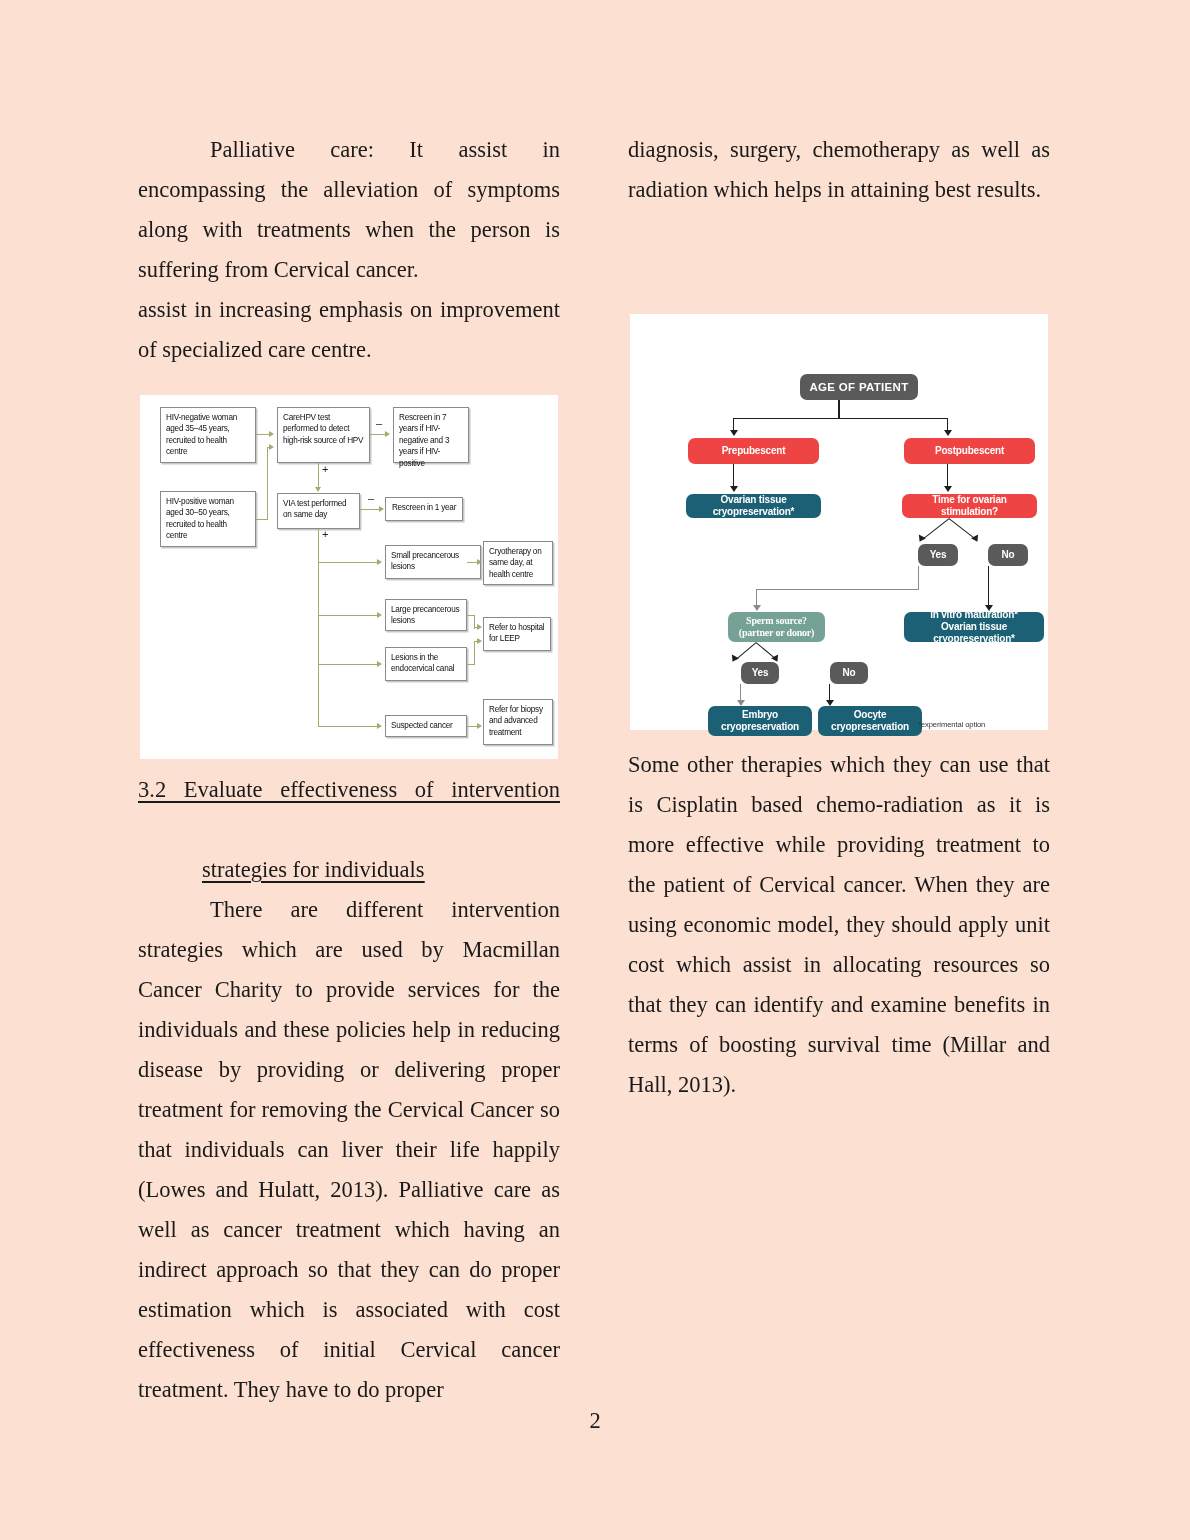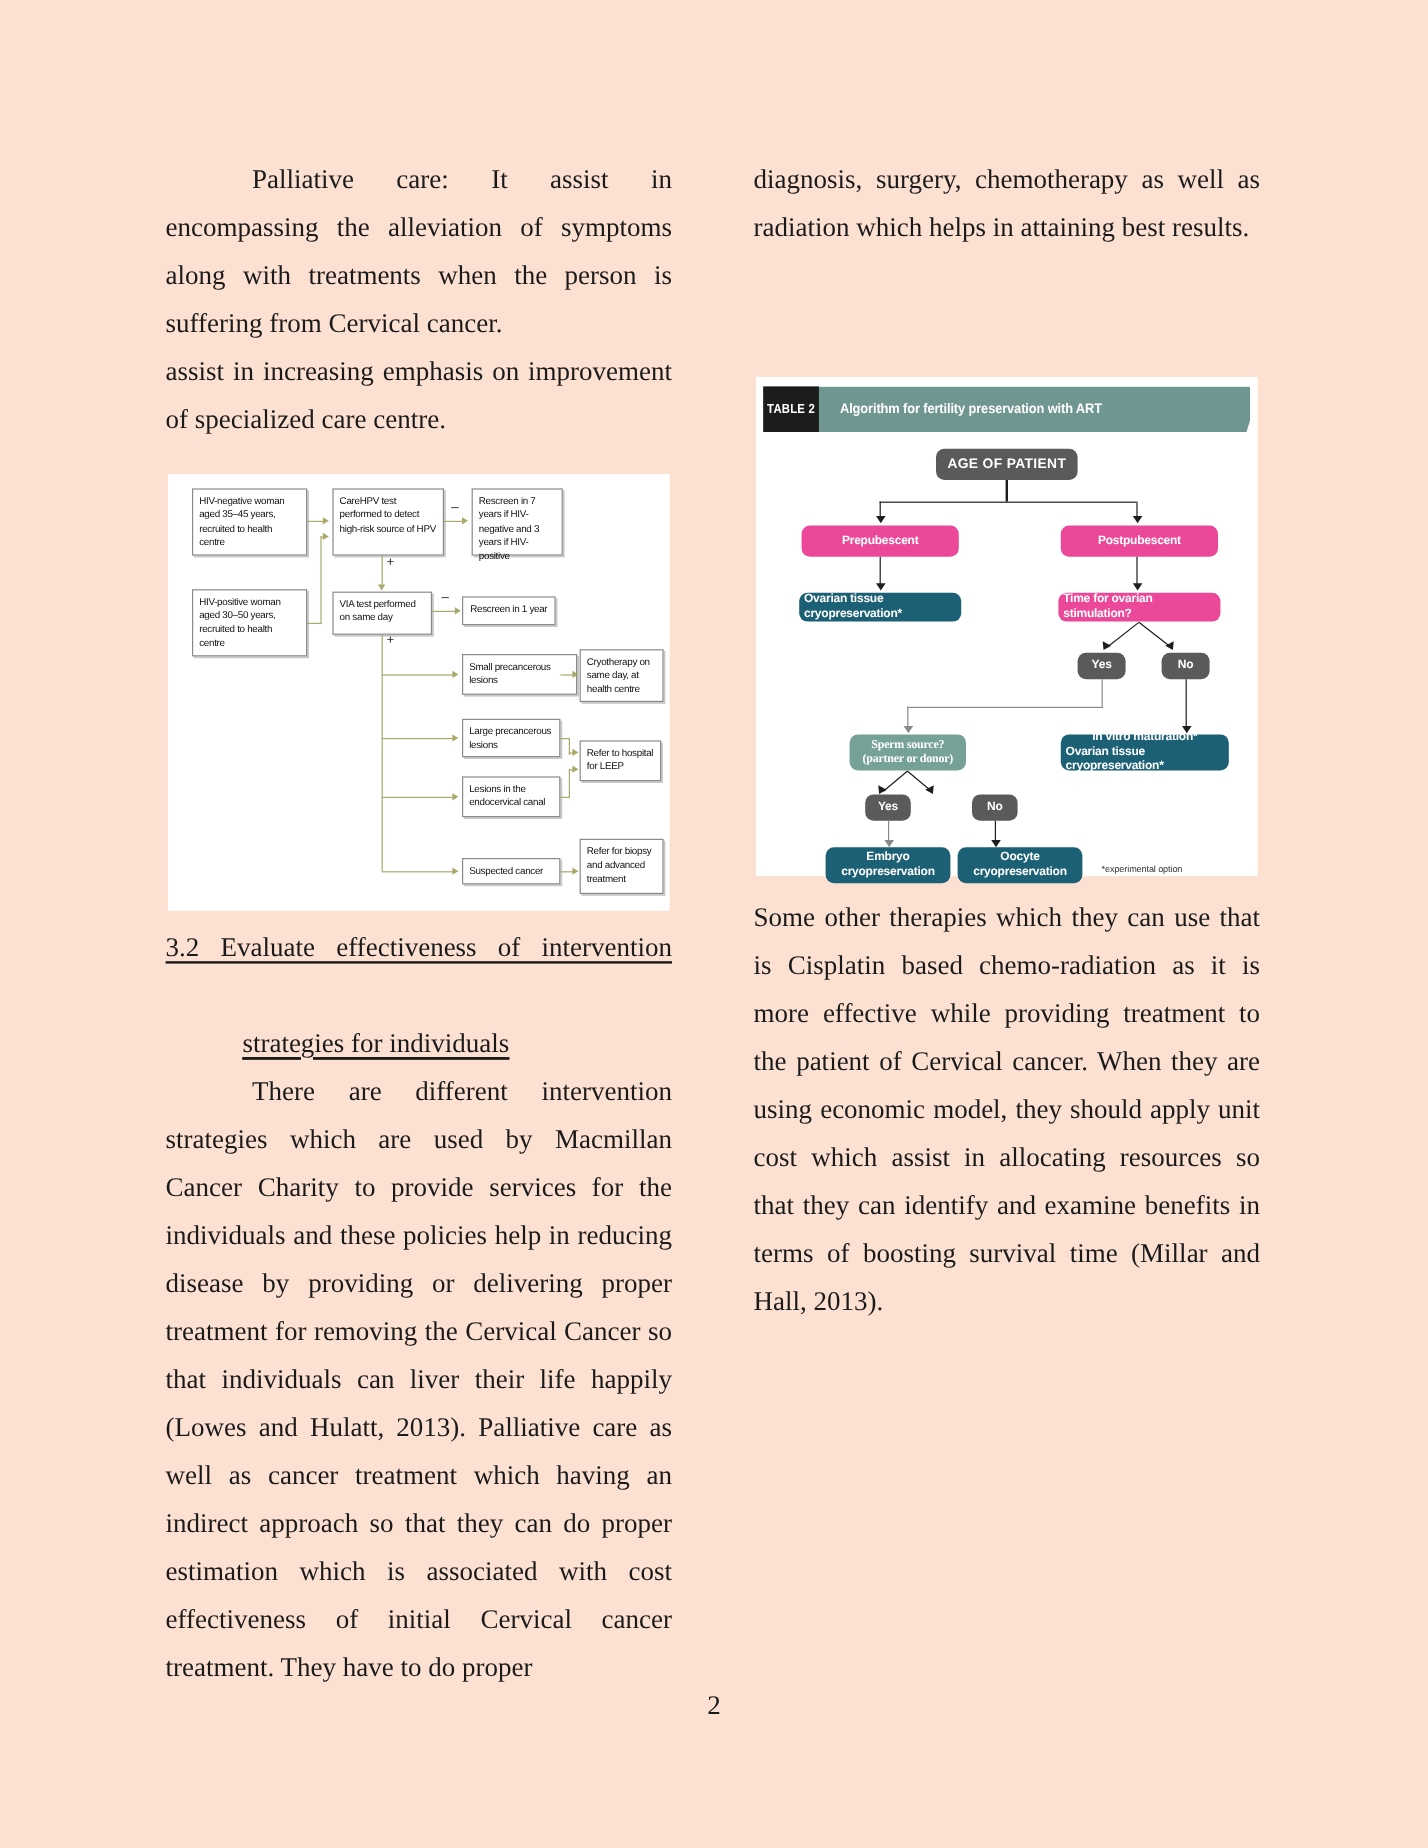--- a/index.html
+++ b/index.html
@@ -188,26 +188,27 @@
     box-sizing: border-box;
     border-radius: 7px;
     color: #ffffff;
     font-family: "Liberation Sans", "DejaVu Sans", sans-serif;
     font-weight: bold;
     font-size: 10px;
     line-height: 12px;
     display: flex;
     align-items: center;
     justify-content: center;
-    text-align: left;
+    text-align: center;
     letter-spacing: -0.2px;
     padding: 0 4px;
+    margin-left: 20px;
   }
   .nbox.gray-dark { background: #5a5a5a; }
-  .nbox.teal      { background: #ec4899; }
+  .nbox.teal      { background: #ef4444; }
   .nbox.blue      { background: #1c6076; }
   .nbox.sage      { background: #76a197; font-family: Liberation Serif, serif; }
   .nbox.root      { background: #5a5a5a; font-size: 11.5px; letter-spacing: 0.3px; }
 
   .aline {
     position: absolute;
     background: #1e1e1e;
   }
   .aline.h { height: 1.2px; }
   .aline.v { width: 1.2px; }
@@ -326,25 +327,20 @@
     </h2>
     <p class="body indent" style="margin-top:0;">There are different intervention strategies which are used by Macmillan Cancer Charity to provide services for the individuals and these policies help in reducing disease by providing or delivering proper treatment for removing the Cervical Cancer so that individuals can liver their life happily (Lowes and Hulatt, 2013). Palliative care as well as cancer treatment which having an indirect approach so that they can do proper estimation which is associated with cost effectiveness of initial Cervical cancer treatment. They have to do proper</p>
   </div>
 
   <div class="col col-right">
     <p class="body">diagnosis, surgery, chemotherapy as well as radiation which helps in attaining best results.</p>
   </div>
 
   <div class="fig-art">
 
-    <div class="art-header">
-      <div class="art-banner"></div>
-      <div class="art-badge">TABLE 2</div>
-      <div class="art-title">Algorithm for fertility preservation with ART</div>
-    </div>
 
     <div class="nbox root" style="left:150px; top:60px; width:118px; height:26px;">AGE OF PATIENT</div>
 
     <div class="aline v" style="left:208.4px; top:86px; height:18px;"></div>
     <div class="aline h" style="left:103px; top:104px; width:214px;"></div>
     <div class="aline v" style="left:103px; top:104px; height:14px;"></div>
     <div class="ahead" style="left:99.5px; top:116px;"></div>
     <div class="aline v" style="left:317px; top:104px; height:14px;"></div>
     <div class="ahead" style="left:313.5px; top:116px;"></div>
 

